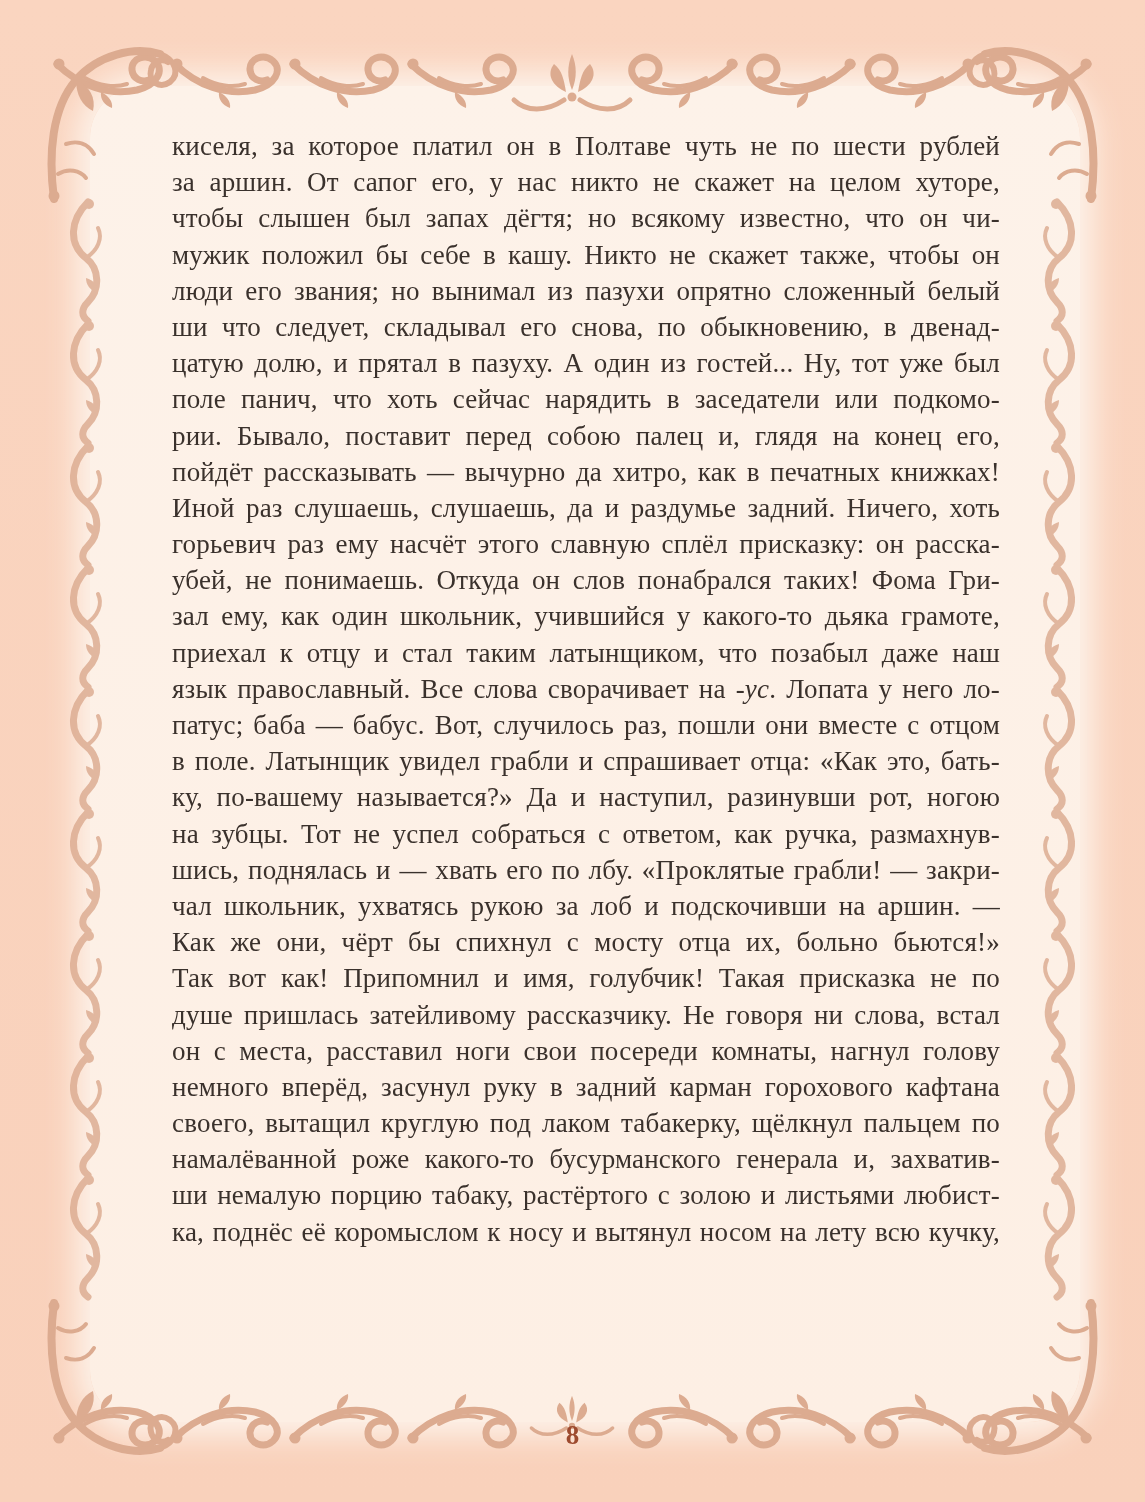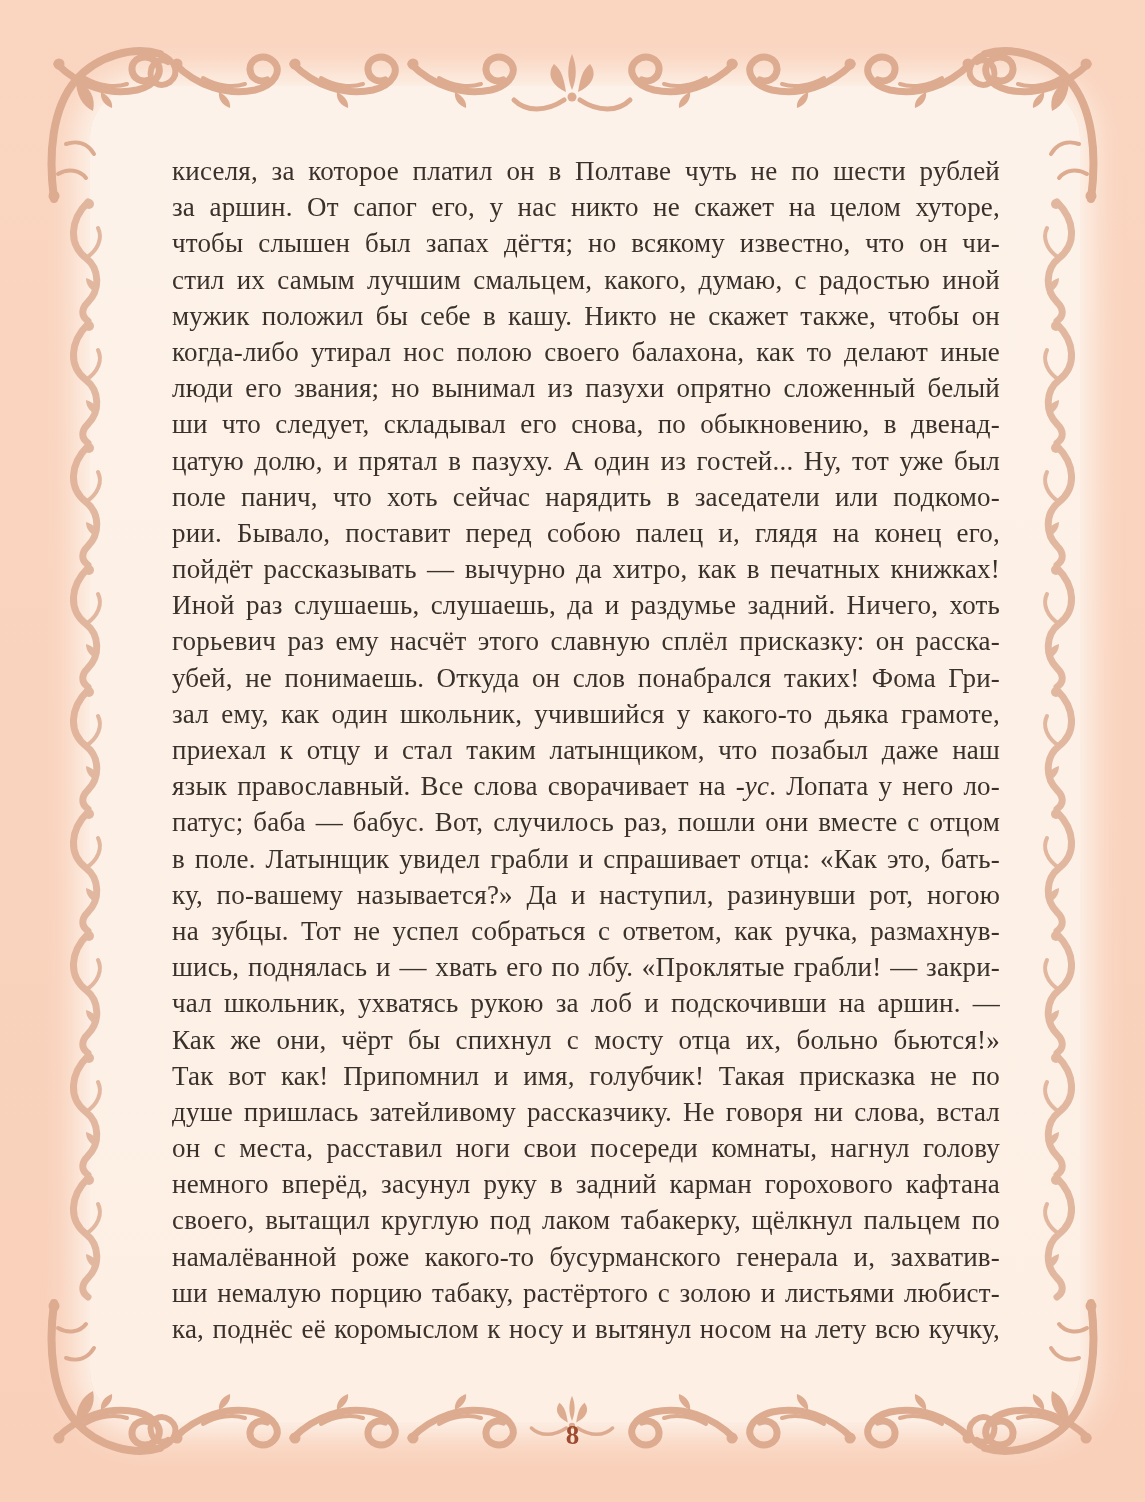--- a/index.html
+++ b/index.html
@@ -26,21 +26,21 @@
   }
   .frame-svg .s8 { stroke: currentColor; stroke-width: 8; fill: none; stroke-linecap: round; }
   .frame-svg .s7 { stroke: currentColor; stroke-width: 7; fill: none; stroke-linecap: round; }
   .frame-svg .s6 { stroke: currentColor; stroke-width: 6; fill: none; stroke-linecap: round; }
   .frame-svg .s5 { stroke: currentColor; stroke-width: 5; fill: none; stroke-linecap: round; }
   .frame-svg .s4 { stroke: currentColor; stroke-width: 4; fill: none; stroke-linecap: round; }
   .frame-svg .fil { fill: currentColor; stroke: none; }
   .frame-svg .strip { opacity: .82; }
   .body-text {
     position: absolute;
-    left: 172px; top: 153px;
+    left: 172px; top: 128px;
     width: 828px;
     font-size: 27px;
     line-height: 36.2px;
     color: var(--text-color, #3a312c);
     letter-spacing: 0.2px;
   }
   .body-text .line {
     height: 36.2px;
     text-align: justify;
     text-align-last: justify;
@@ -148,23 +148,21 @@
   <use href="#cnr" transform="translate(44,44)"></use>
   <use href="#cnr" transform="translate(1101,44) scale(-1,1)"></use>
   <use href="#cnr" transform="translate(44,1458) scale(1,-1)"></use>
   <use href="#cnr" transform="translate(1101,1458) scale(-1,-1)"></use>
 </svg>
 
 <div class="body-text">
     <div class="line">киселя, за которое платил он в Полтаве чуть не по шести рублей</div>
     <div class="line">за аршин. От сапог его, у нас никто не скажет на целом хуторе,</div>
     <div class="line">чтобы слышен был запах дёгтя; но всякому известно, что он чи-</div>
-    <div class="line">стил их самым лучшим смальцем, какого, думаю, с радостью иной</div>
     <div class="line">мужик положил бы себе в кашу. Никто не скажет также, чтобы он</div>
-    <div class="line">когда-либо утирал нос полою своего балахона, как то делают иные</div>
     <div class="line">люди его звания; но вынимал из пазухи опрятно сложенный белый</div>
     <div class="line">ши что следует, складывал его снова, по обыкновению, в двенад-</div>
     <div class="line">цатую долю, и прятал в пазуху. А один из гостей... Ну, тот уже был</div>
     <div class="line">поле панич, что хоть сейчас нарядить в заседатели или подкомо-</div>
     <div class="line">рии. Бывало, поставит перед собою палец и, глядя на конец его,</div>
     <div class="line">пойдёт рассказывать — вычурно да хитро, как в печатных книжках!</div>
     <div class="line">Иной раз слушаешь, слушаешь, да и раздумье задний. Ничего, хоть</div>
     <div class="line">горьевич раз ему насчёт этого славную сплёл присказку: он расска-</div>
     <div class="line">убей, не понимаешь. Откуда он слов понабрался таких! Фома Гри-</div>
     <div class="line">зал ему, как один школьник, учившийся у какого-то дьяка грамоте,</div>

